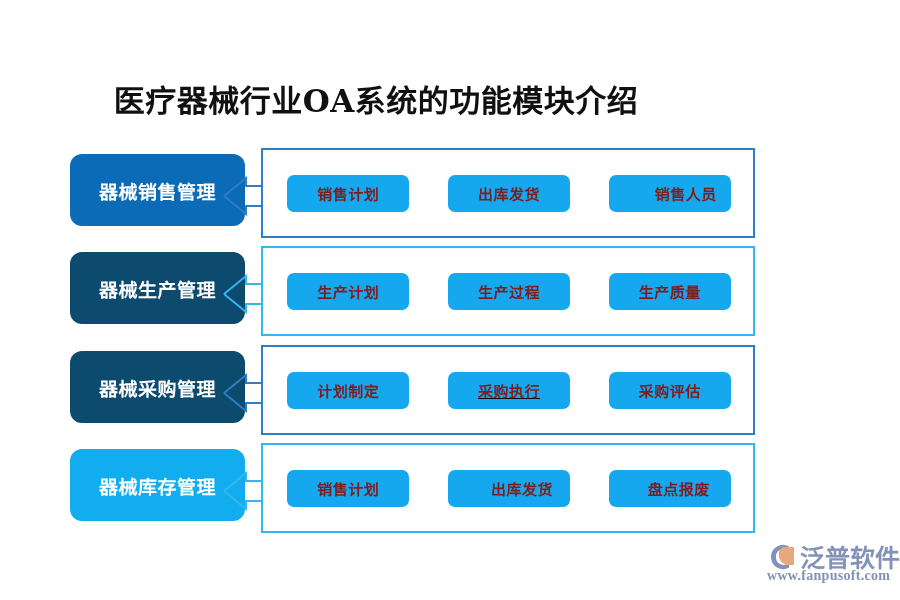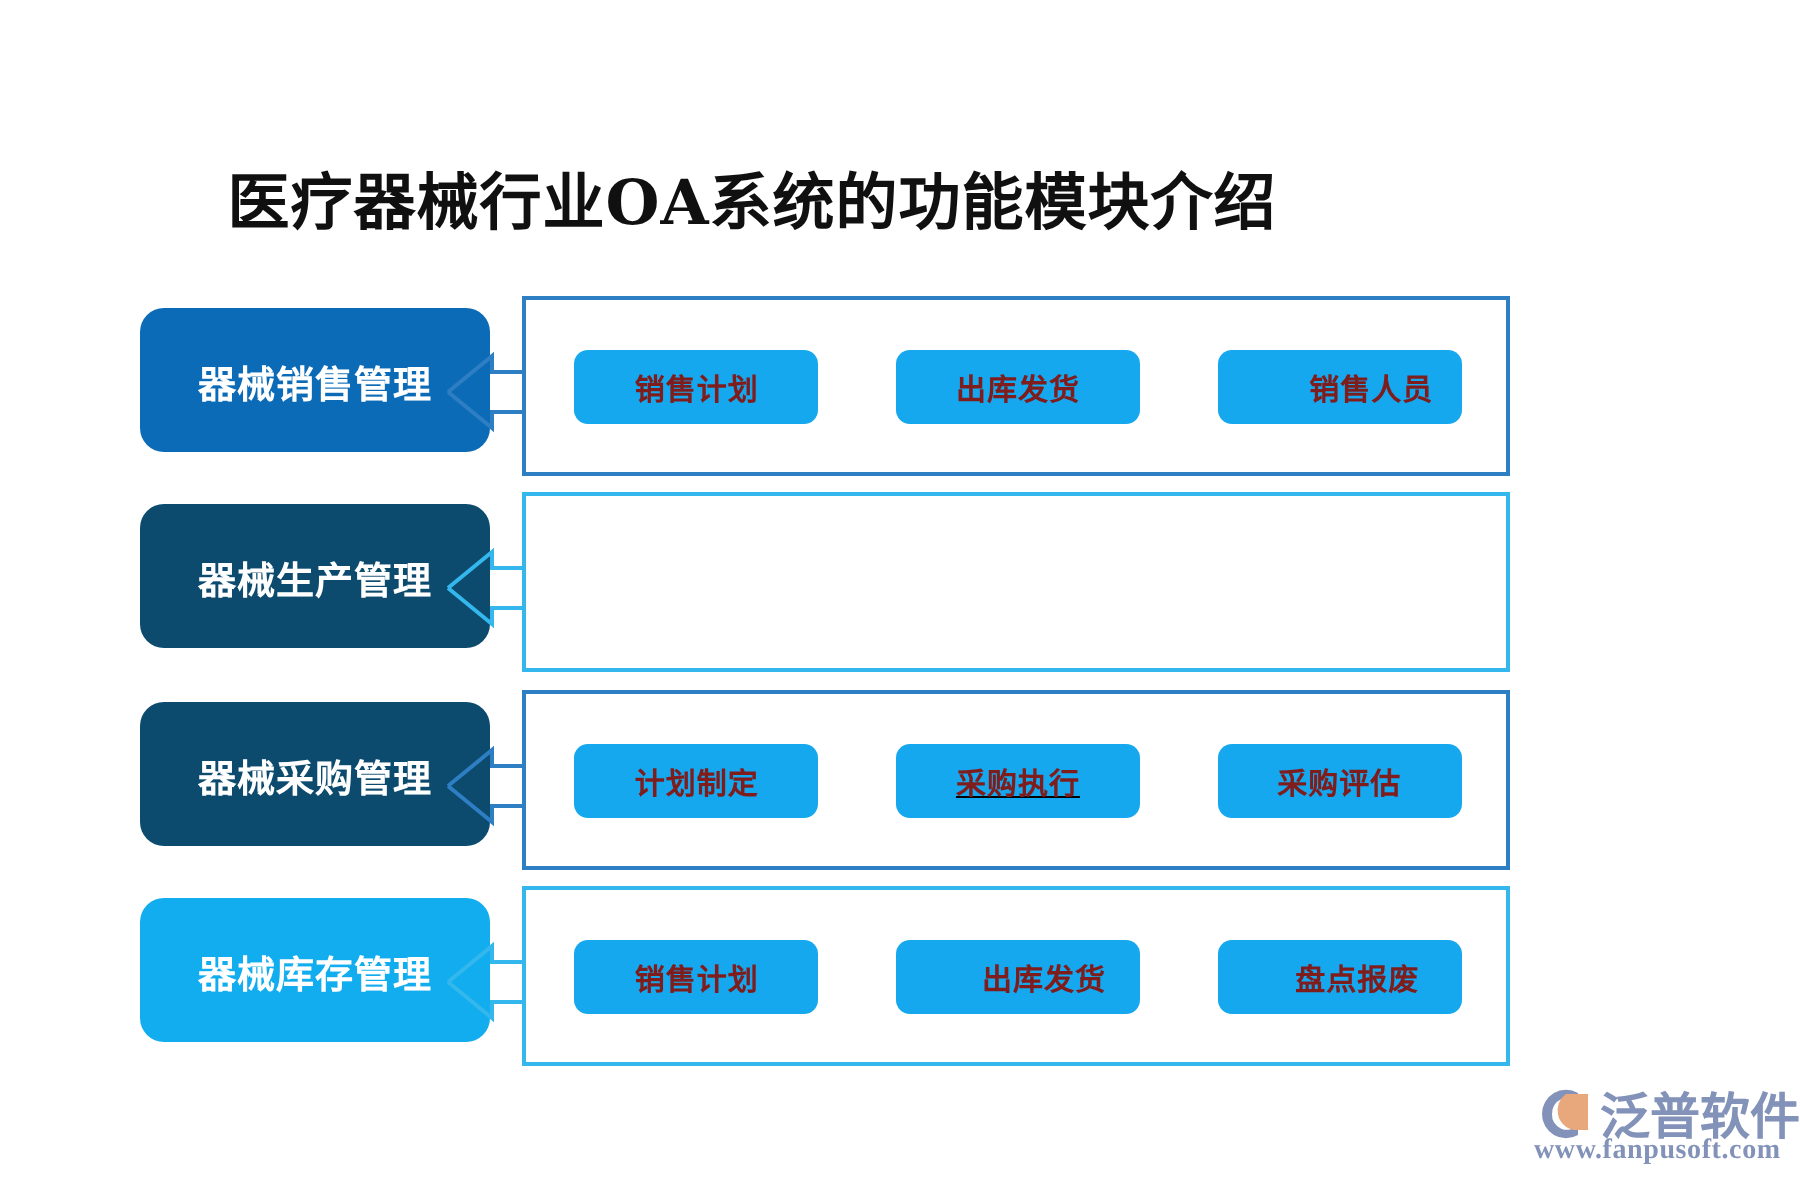--- a/index.html
+++ b/index.html
@@ -246,20 +246,31 @@
       <span class="cat-label">器械生产管理</span>
     </div>
     <svg class="connector" viewBox="0 0 46 96">
       <polyline points="2,48 24,30 24,38 44,38" fill="none" stroke-width="2" stroke-linejoin="miter" stroke="#33B7EC"></polyline>
       <polyline points="2,48 24,66 24,58 44,58" fill="none" stroke-width="2" stroke-linejoin="miter" stroke="#33B7EC"></polyline>
       <line x1="44" y1="38" x2="44" y2="58" stroke-width="2" stroke="#33B7EC"></line>
       <polyline points="44,38 44,2 46,2" fill="none" stroke-width="2" stroke="#33B7EC"></polyline>
       <polyline points="44,58 44,88 46,88" fill="none" stroke-width="2" stroke="#33B7EC"></polyline>
     </svg>
     <div class="container-box" style="border-color: rgb(51, 183, 236);"></div>
+    <div class="pills">
+      <div class="pill" style="background: rgb(22, 168, 239);">
+          <span class="pill-label">生产计划</span>
+        </div>
+      <div class="pill" style="background: rgb(22, 168, 239);">
+          <span class="pill-label">生产过程</span>
+        </div>
+      <div class="pill" style="background: rgb(22, 168, 239);">
+          <span class="pill-label">生产质量</span>
+        </div>
+    </div>
   </div>
 
   <div class="row row-2">
     <div class="cat-box" style="background: #0c4a6e;">
       <span class="cat-label">器械采购管理</span>
     </div>
     <svg class="connector" viewBox="0 0 46 96">
       <polyline points="2,48 24,30 24,38 44,38" fill="none" stroke-width="2" stroke-linejoin="miter" stroke="#2E7EC4"></polyline>
       <polyline points="2,48 24,66 24,58 44,58" fill="none" stroke-width="2" stroke-linejoin="miter" stroke="#2E7EC4"></polyline>
       <line x1="44" y1="38" x2="44" y2="58" stroke-width="2" stroke="#2E7EC4"></line>

